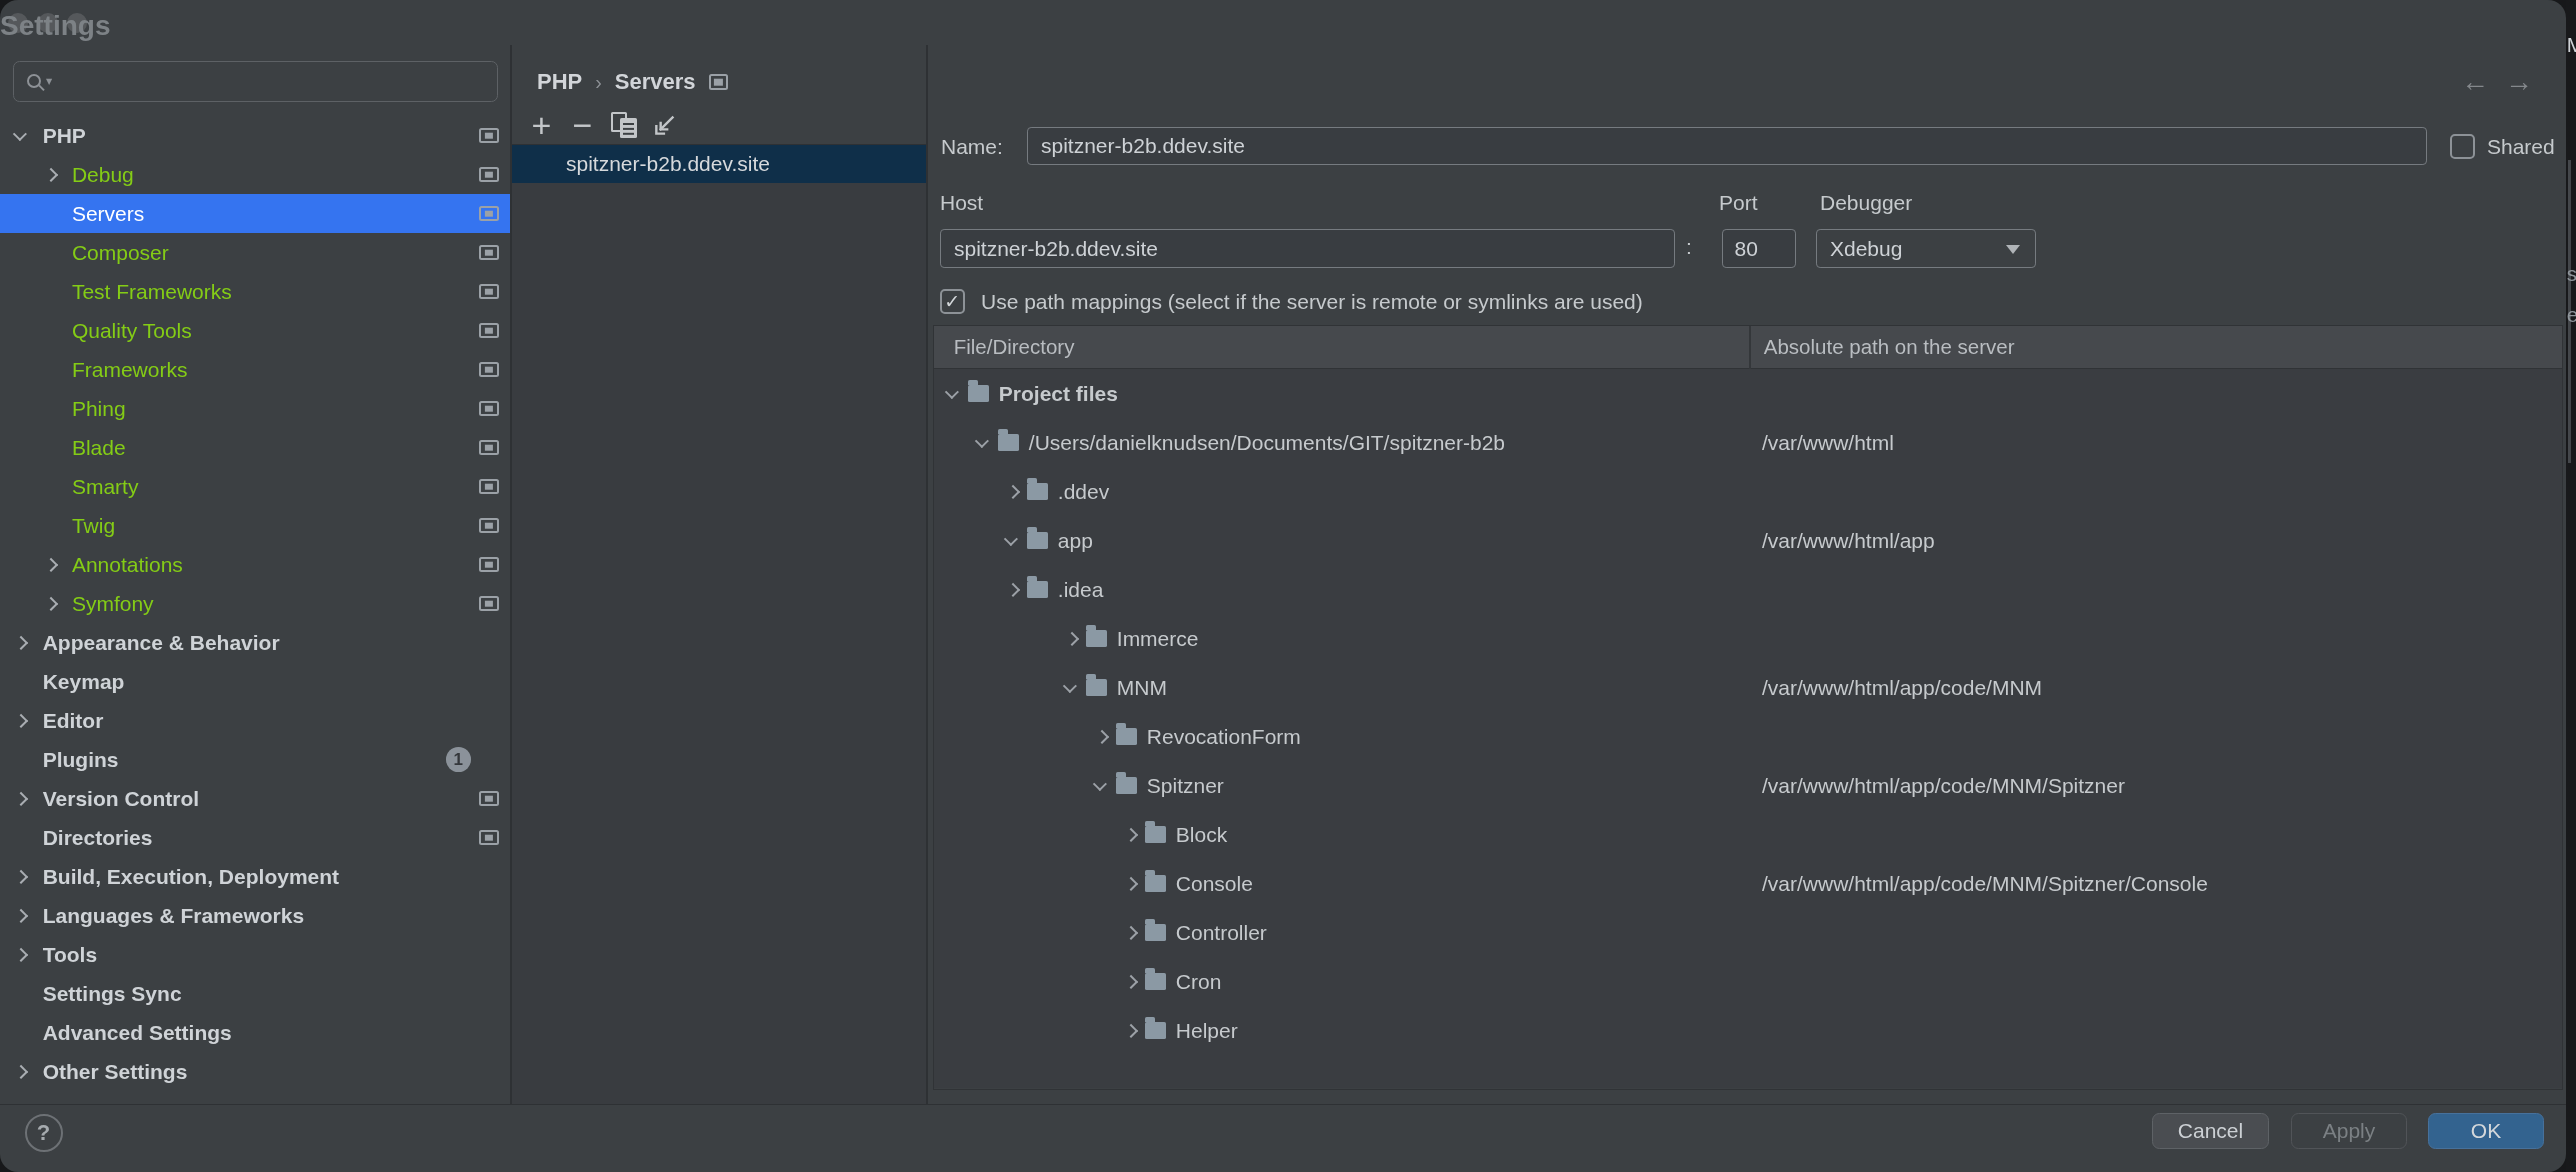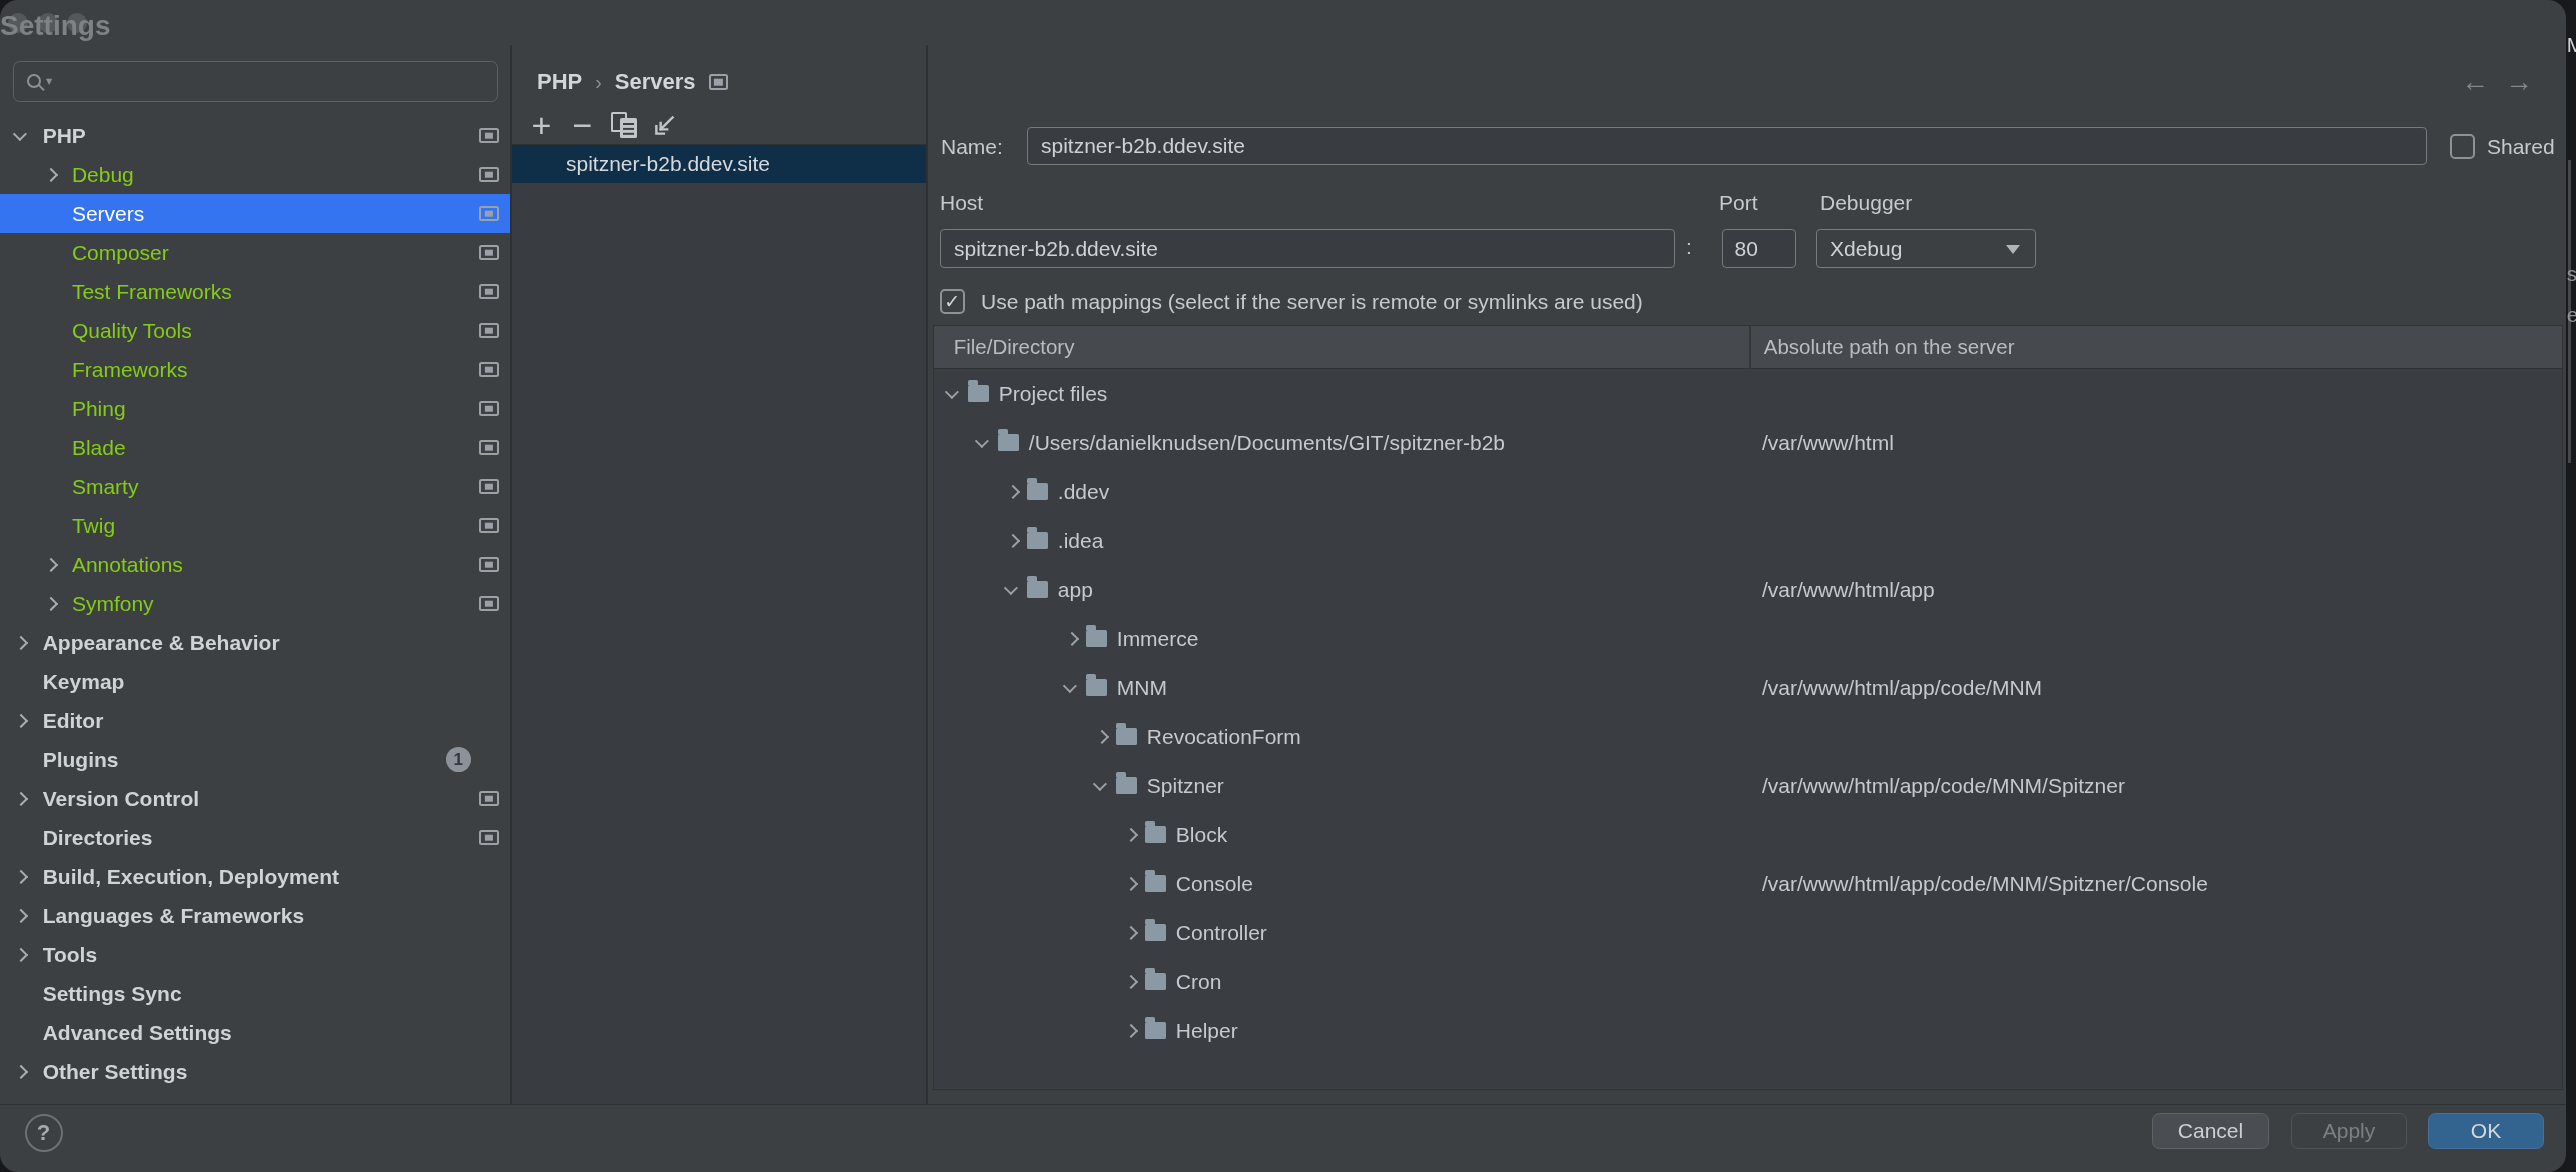--- a/index.html
+++ b/index.html
@@ -347,21 +347,21 @@
   <div class="flabel" style="left:981px; top:289px">Use path mappings (select if the server is remote or symlinks are used)</div>
 
   <div class="maptable">
     <div class="mt-head">
       <div class="mt-h1">File/Directory</div>
       <div class="mt-coldiv"></div>
       <div class="mt-h2">Absolute path on the server</div>
     </div>
     <div class="mt-body" id="map-body">
         <div class="trow">
-          <div class="t-c1" style="padding-left: 13px;">
+          <div class="t-c1" style="padding-left: 13px; font-weight: bold;">
             <div class="tchev">
               <span class="chev down"></span>
             </div>
             <div class="folder"></div>
             <div style="white-space: nowrap;">Project files</div>
           </div>
           <div class="t-c2"></div>
         </div>
         <div class="trow">
           <div class="t-c1" style="padding-left: 43px;">
@@ -379,36 +379,36 @@
               <span class="chev right"></span>
             </div>
             <div class="folder"></div>
             <div style="white-space: nowrap;">.ddev</div>
           </div>
           <div class="t-c2"></div>
         </div>
         <div class="trow">
           <div class="t-c1" style="padding-left: 72px;">
             <div class="tchev">
+              <span class="chev down"></span>
+            </div>
+            <div class="folder"></div>
+            <div style="white-space: nowrap;">app</div>
+          </div>
+          <div class="t-c2">/var/www/html/app</div>
+        </div>
+        <div class="trow">
+          <div class="t-c1" style="padding-left: 72px;">
+            <div class="tchev">
               <span class="chev right"></span>
             </div>
             <div class="folder"></div>
             <div style="white-space: nowrap;">.idea</div>
           </div>
           <div class="t-c2"></div>
-        </div>
-        <div class="trow">
-          <div class="t-c1" style="padding-left: 72px;">
-            <div class="tchev">
-              <span class="chev down"></span>
-            </div>
-            <div class="folder"></div>
-            <div style="white-space: nowrap;">app</div>
-          </div>
-          <div class="t-c2">/var/www/html/app</div>
         </div>
         <div class="trow">
           <div class="t-c1" style="padding-left: 131px;">
             <div class="tchev">
               <span class="chev right"></span>
             </div>
             <div class="folder"></div>
             <div style="white-space: nowrap;">Immerce</div>
           </div>
           <div class="t-c2"></div>

